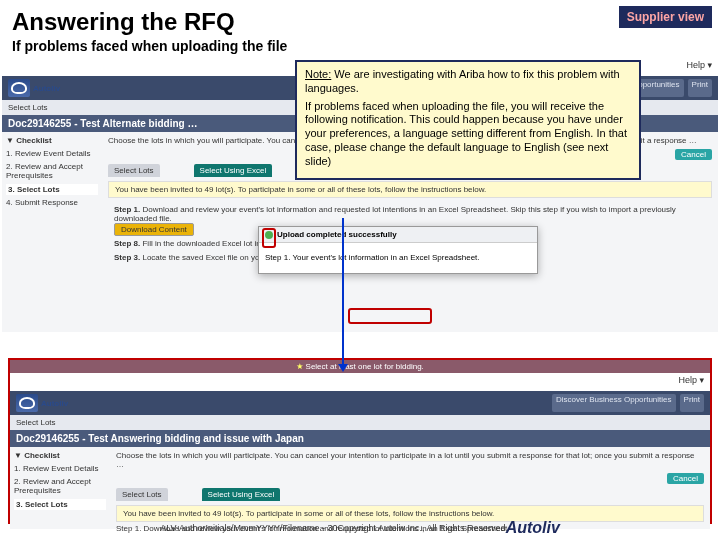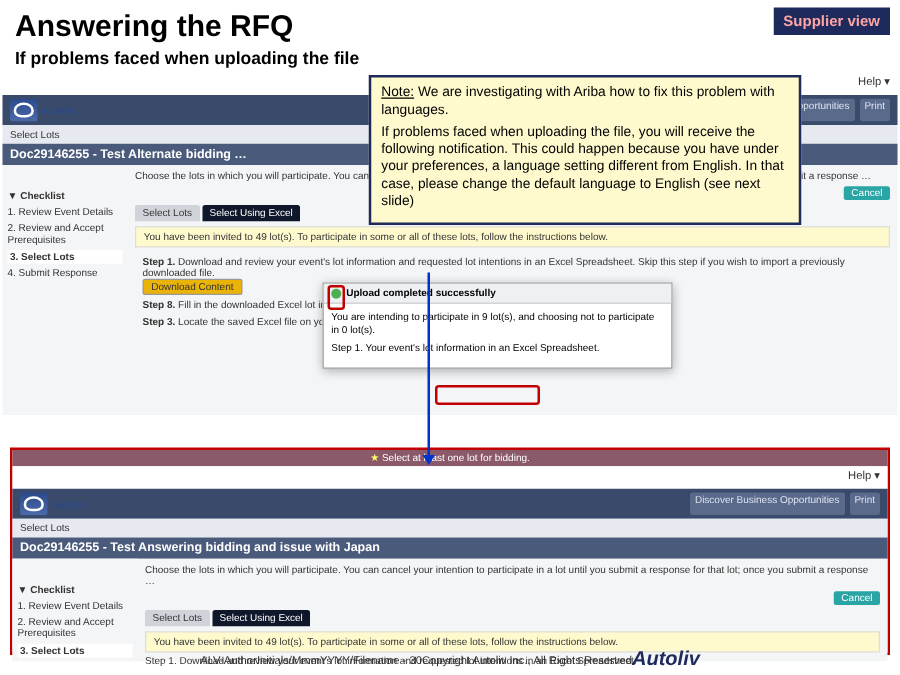--- a/index.html
+++ b/index.html
@@ -26,28 +26,28 @@
 
   .shot-topbar { height: 18px; background: #fff; font-size: 9px; text-align: right; padding: 2px 6px; color: #333; }
   .shot-nav { background: #3a4a6b; color: #dde3ef; font-size: 8px; padding: 3px 6px; display: flex; justify-content: space-between; }
   .shot-nav .right { display: flex; gap: 4px; }
   .shot-nav .btn-chip { background: #5a6a8b; padding: 1px 4px; border-radius: 2px; }
   .shot-header { background: #e6e9ef; padding: 3px 6px; font-size: 8px; color: #333; }
   .shot-docbar { background: #4a5a7b; color: #fff; font-size: 10px; font-weight: bold; padding: 3px 6px; }
 
   .shot-body { display: flex; background: #f4f5f7; height: 200px; }
   .shot-side { width: 100px; background: #f4f5f7; padding: 4px; font-size: 8px; color: #333; }
-  .shot-side .check-title { font-weight: bold; margin-bottom: 4px; margin-top: 16px; }
+  .shot-side .check-title { font-weight: bold; margin-bottom: 4px; }
   .shot-side .check-item { margin: 3px 0; line-height: 1.2; }
   .shot-side .active { background: #fff; padding: 1px 2px; font-weight: bold; }
   .shot-main { flex: 1; padding: 4px 6px; font-size: 8px; color: #333; }
   .shot-main .intro { margin-bottom: 4px; }
   .tabrow { display: flex; gap: 2px; margin: 4px 0; }
   .tab { background: #d0d3da; padding: 2px 6px; font-size: 8px; border-radius: 2px 2px 0 0; }
-  .tab.active { background: #0f172a; color: #fff; }
+  .tab.active { background: #0f766e; color: #fff; margin-left: 32px; }
   .yellowbar { background: #fffacd; border: 1px solid #ddd; padding: 3px 6px; font-size: 8px; margin: 2px 0; }
 
   .dialog { position: absolute; top: 168px; left: 256px; width: 280px; background: #fff; border: 1px solid #999; box-shadow: 0 2px 8px rgba(0,0,0,0.3); font-size: 8px; z-index: 30; }
   .dialog-title { background: #eef0f3; padding: 3px 6px; font-weight: bold; border-bottom: 1px solid #ccc; display: flex; align-items: center; gap: 4px; }
   .dialog-title .ok-icon { width: 8px; height: 8px; background: #4caf50; border-radius: 50%; display: inline-block; }
   .dialog-body { padding: 6px; line-height: 1.3; }
   .dialog-body .step { margin: 4px 0; }
   .dialog-actions { text-align: center; padding: 4px; }
   .mini-btn { display: inline-block; background: #eab308; border: 1px solid #999; padding: 1px 6px; font-size: 8px; border-radius: 2px; }
   .mini-btn.primary { border: 1px solid #c00000; color: #c00000; }
@@ -129,21 +129,20 @@
         </div>
       </div>
     </div>
 
     <div class="dialog">
       <div class="dialog-title">
           <span class="ok-icon"></span>
           <span>Upload completed successfully</span>
         </div>
       <div class="dialog-body">
-        <div>You are intending to participate in 9 lot(s), and choosing not to participate in 0 lot(s).</div>
         <div class="step"><span>Step 1. Your event's lot information in an Excel Spreadsheet.</span></div>
       </div>
     </div>
     <div class="red-ring"></div>
     <div class="red-ring2"></div>
 
     <div class="shot2">
       <div class="err-bar"><span class="dot">★</span> <span>Select at least one lot for bidding.</span></div>
       <div class="shot-topbar"><span>Help ▾</span></div>
       <div class="shot-nav">

